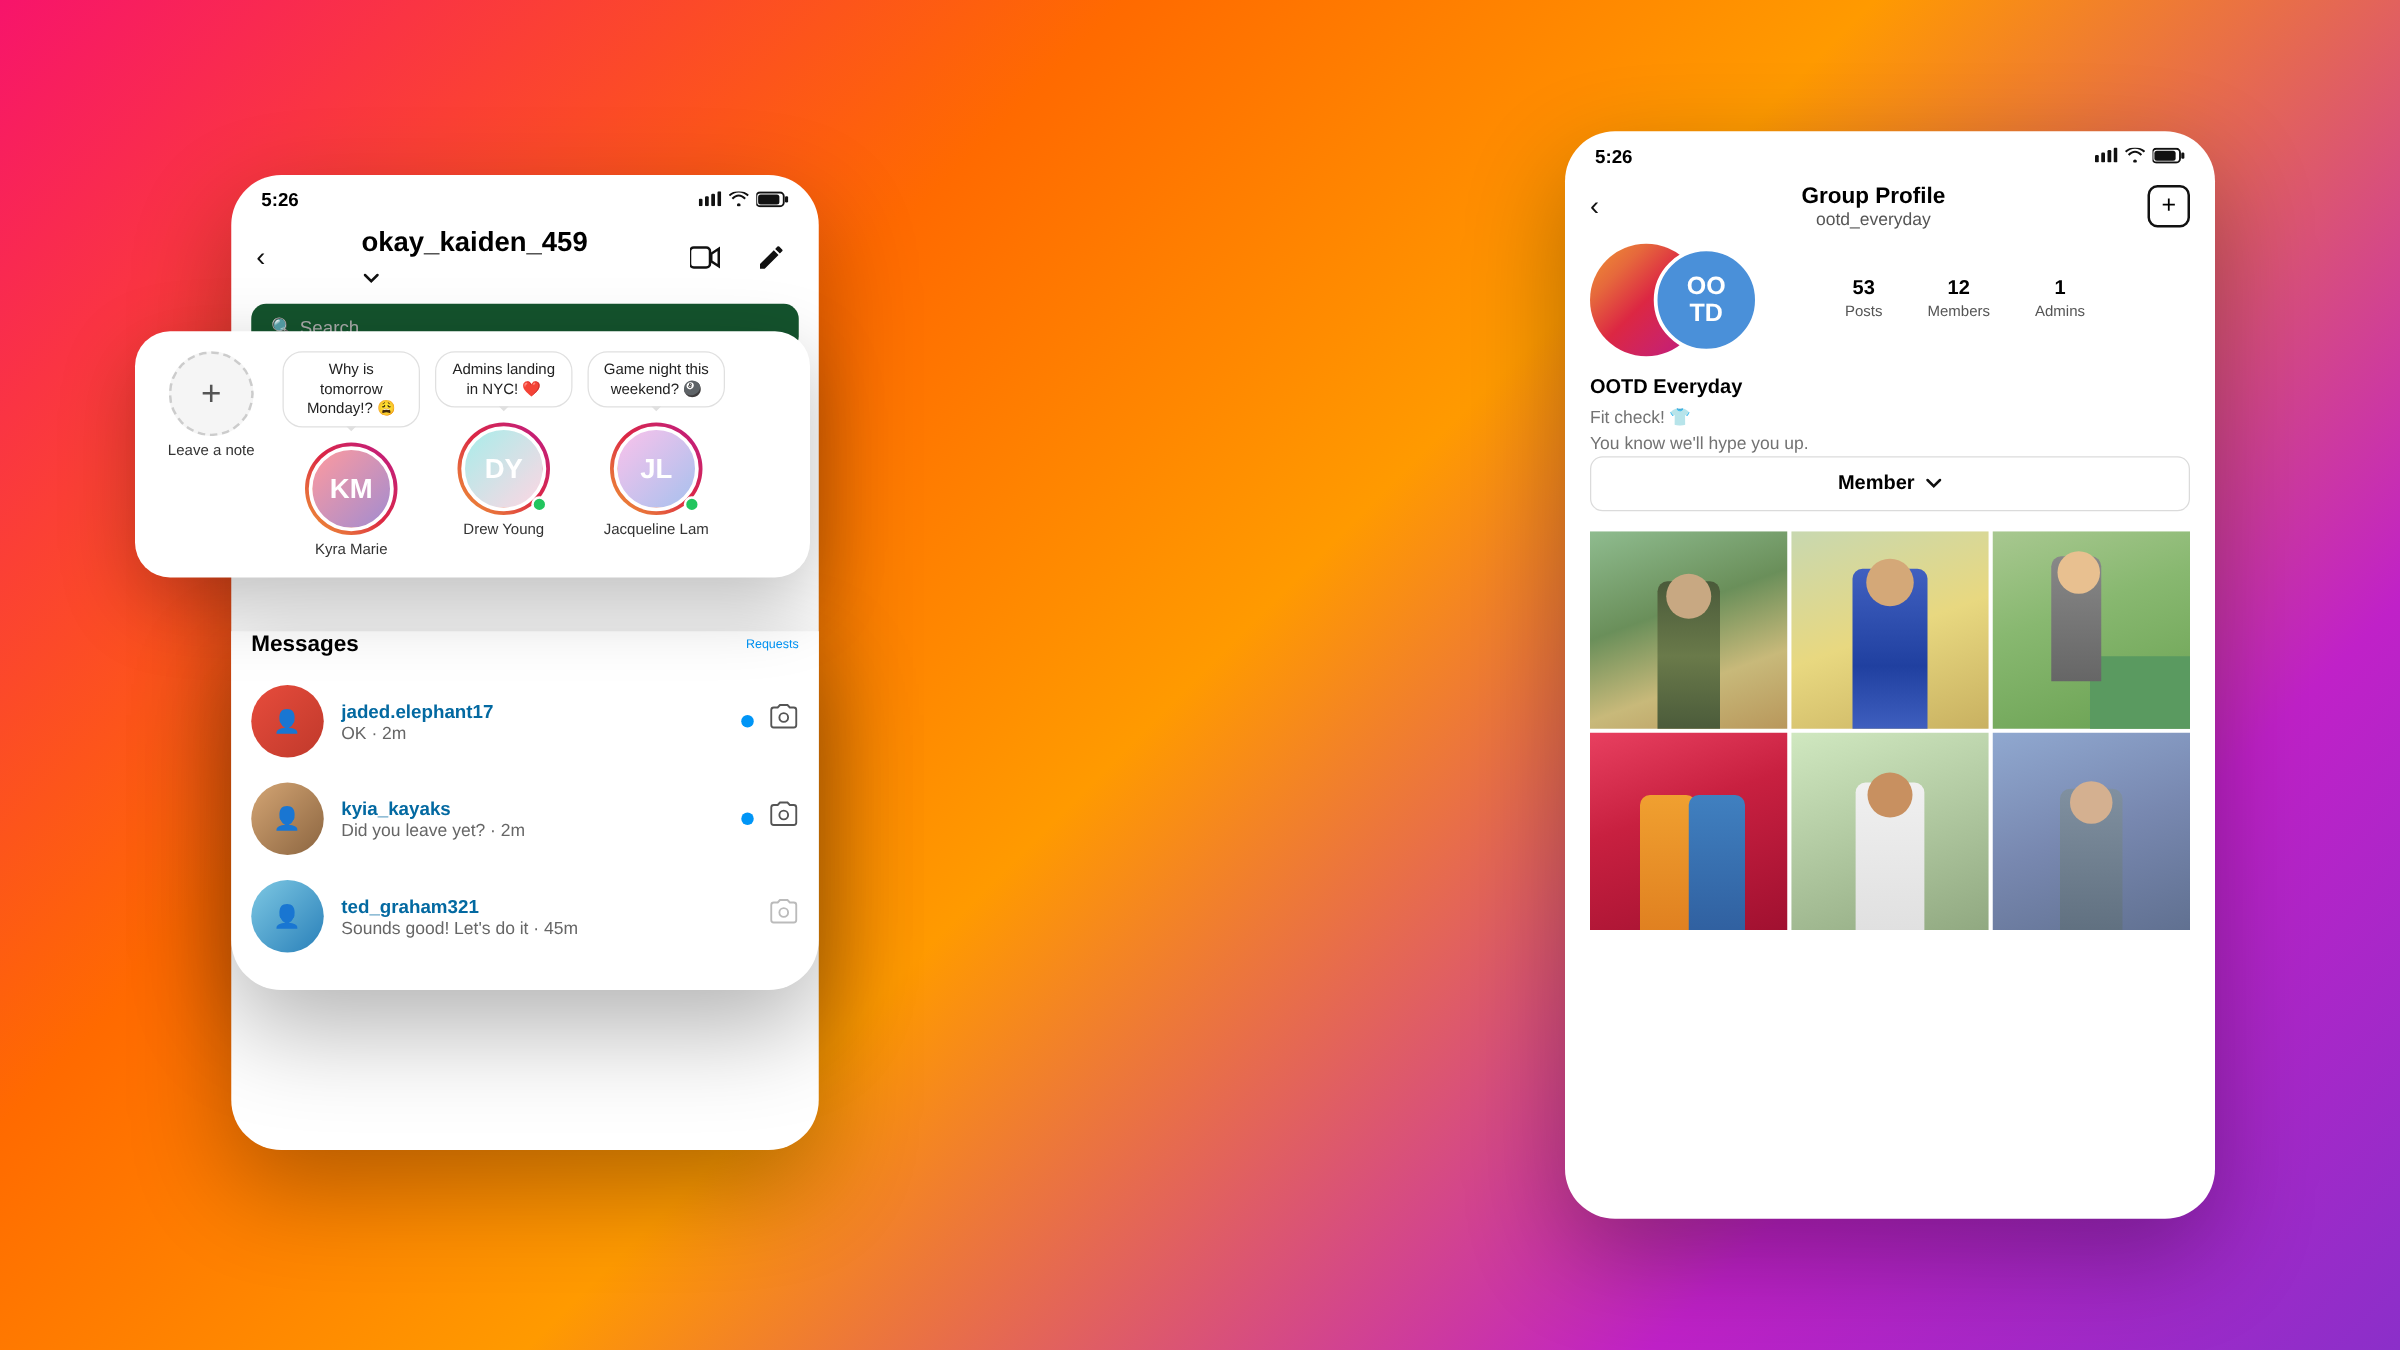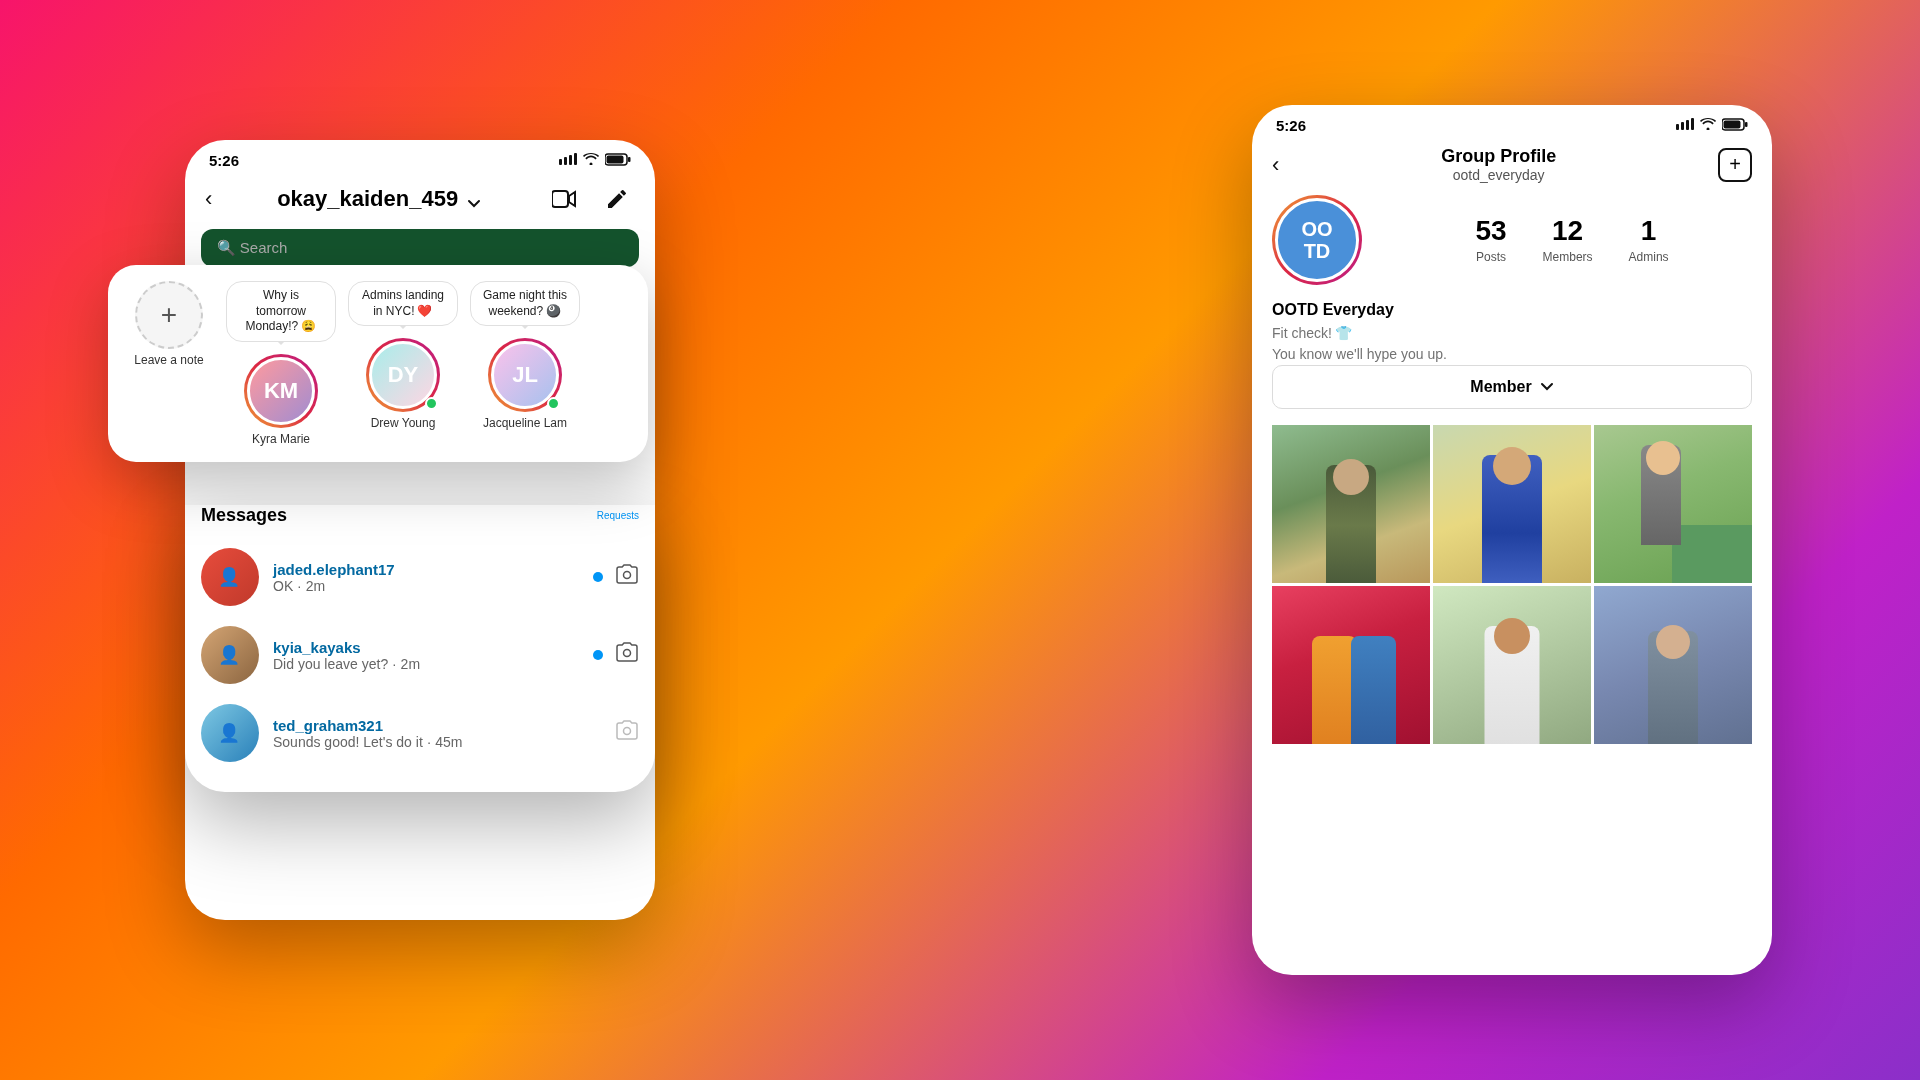--- a/index.html
+++ b/index.html
@@ -47,24 +47,25 @@
 
     
     .dm-header {
       display: flex;
       align-items: center;
       justify-content: space-between;
       padding: 8px 20px 12px;
     }
     .dm-header-title {
       display: flex;
-      align-items: flex-end;
+      align-items: flex-start;
       gap: 8px;
       font-size: 24px;
       font-weight: 700;
+      flex-direction: column;
     }
     .dm-header-icons {
       display: flex;
       gap: 16px;
     }
     .icon-btn {
       width: 36px;
       height: 36px;
       display: flex;
       align-items: center;
@@ -276,32 +277,33 @@
       border-radius: 50%;
       background: #4a90d9;
       display: flex;
       align-items: center;
       justify-content: center;
       border: 3px solid white;
       font-size: 22px;
       font-weight: 700;
       color: white;
       line-height: 1.1;
+      margin-left: 48px;
     }
     .group-stats {
       display: flex;
       gap: 36px;
       flex: 1;
       justify-content: center;
     }
     .stat-item {
       text-align: center;
     }
     .stat-number {
-      font-size: 28px;
+      font-size: 16px;
       font-weight: 700;
       display: block;
     }
     .stat-label {
       font-size: 12px;
       color: #555;
     }
 
     .group-name {
       font-size: 16px;

